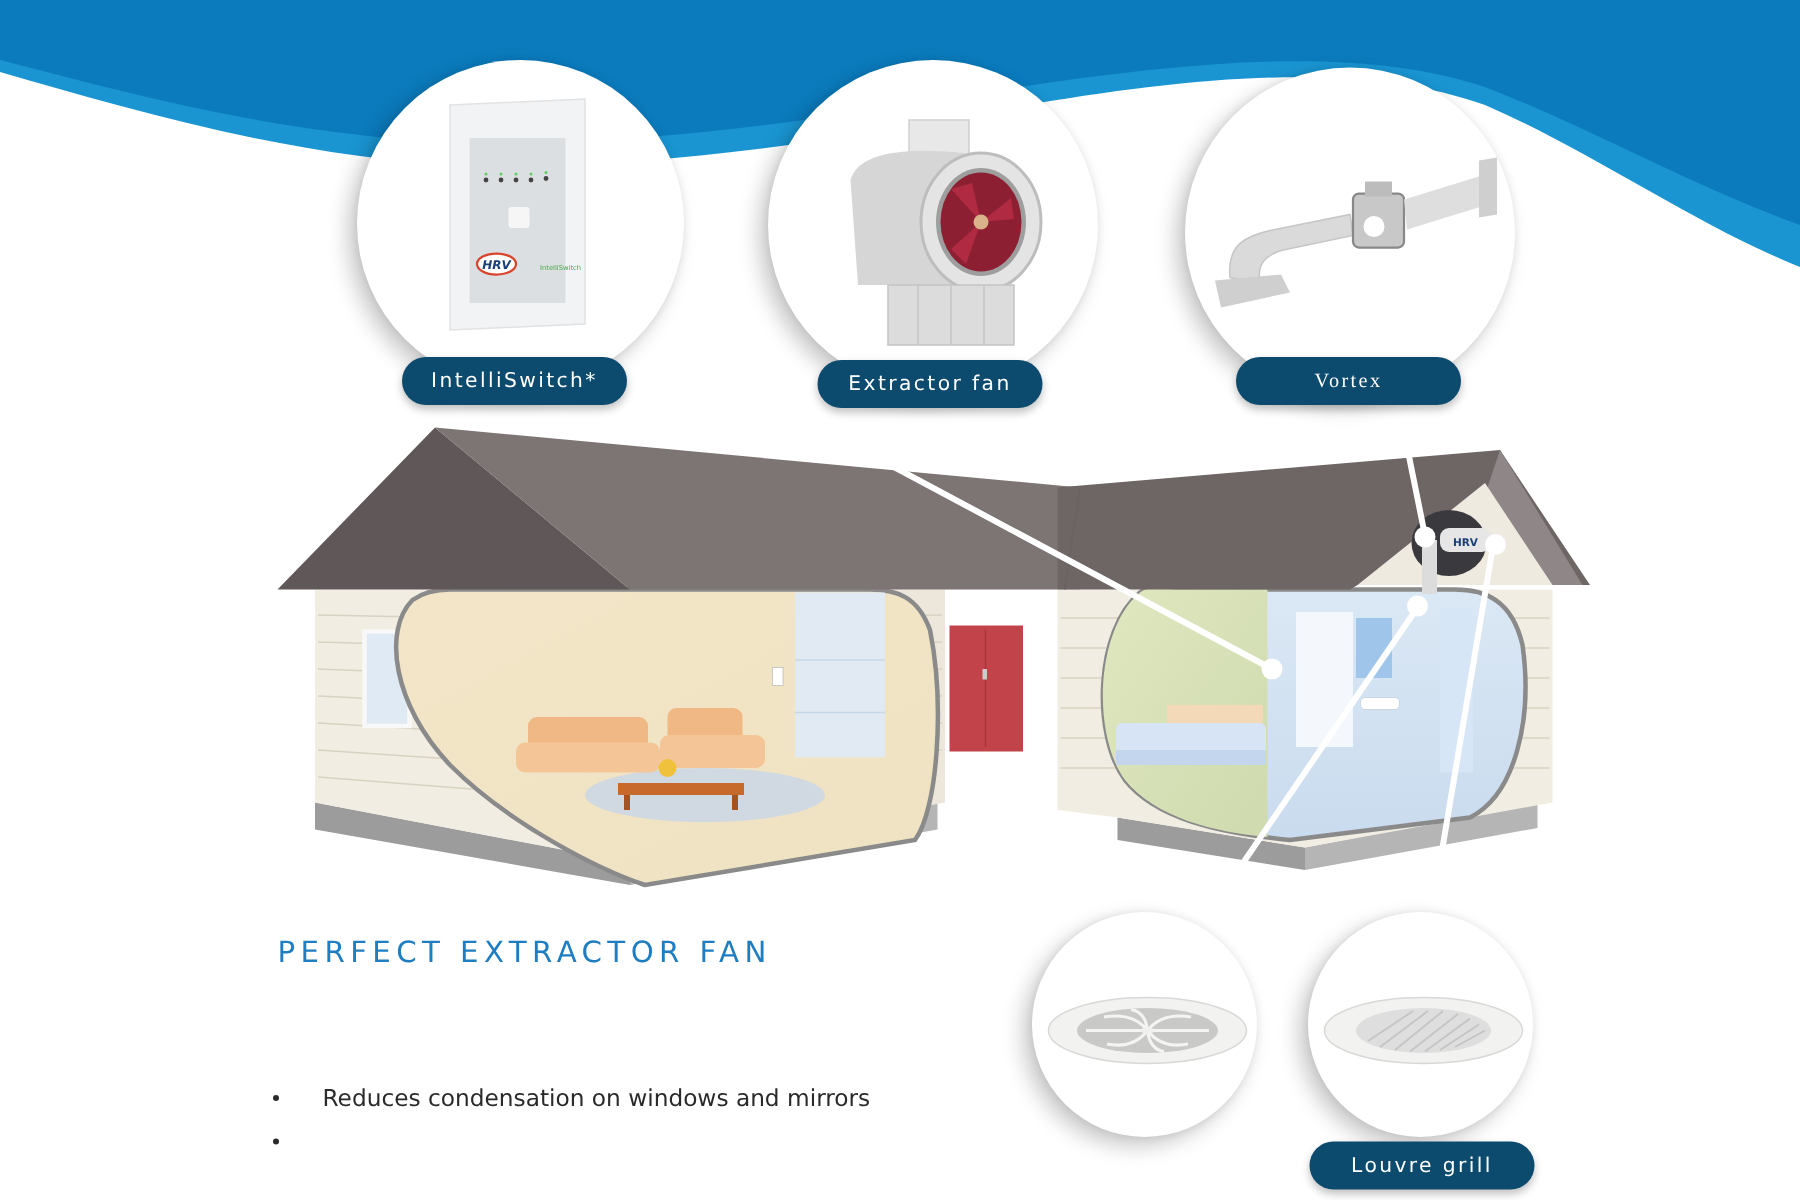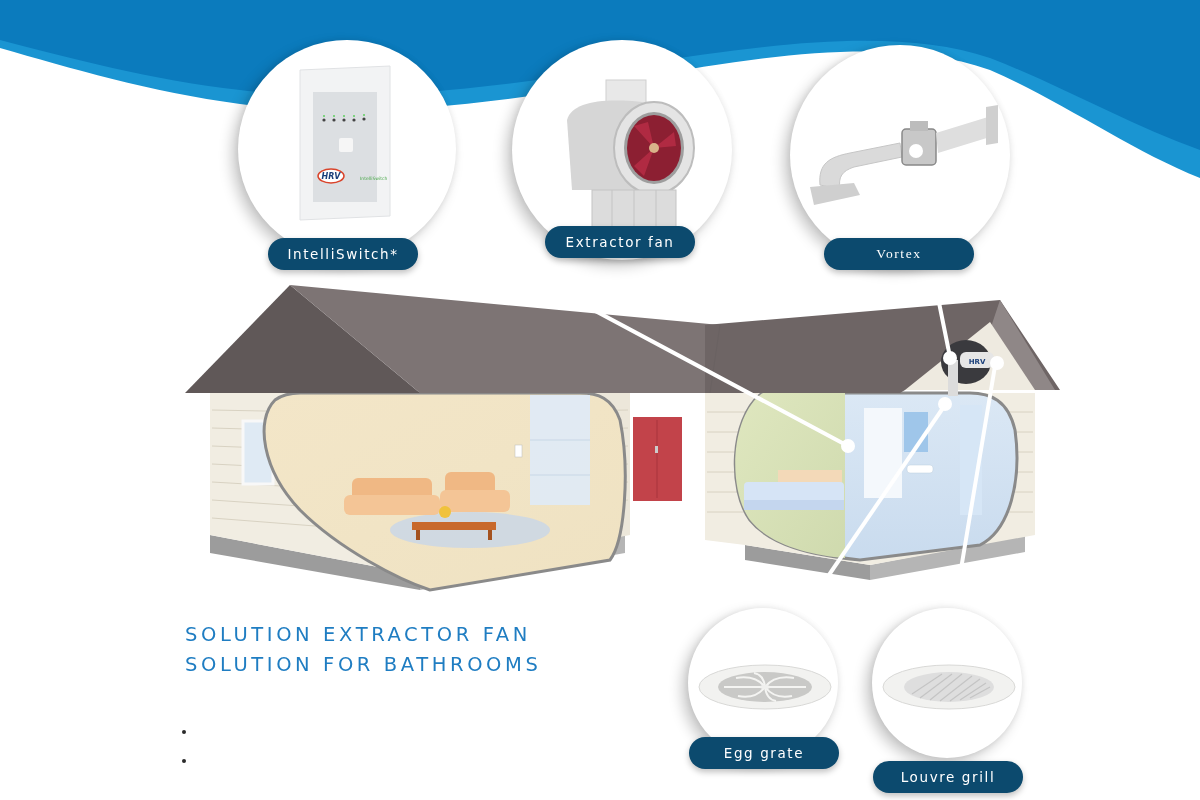--- a/index.html
+++ b/index.html
@@ -237,21 +237,21 @@
       <path d="M142,108 L122,86 L136,82 Z M142,108 L162,92 L164,106 Z M142,108 L132,136 L122,126 Z" fill="#b02a42"></path>
       <circle cx="142" cy="108" r="5" fill="#d9b28a"></circle>
       <rect x="80" y="150" width="84" height="40" fill="#dcdcdc" stroke="#c4c4c4"></rect>
       <g stroke="#c4c4c4">
           <line x1="100" y1="150" x2="100" y2="190"></line>
           <line x1="122" y1="150" x2="122" y2="190"></line>
           <line x1="144" y1="150" x2="144" y2="190"></line>
         </g>
     </svg>
   </div>
-  <div class="pill" style="left:545px; top:226px; width:150px;">Extractor fan</div>
+  <div class="pill" style="left:545px; top:240px; width:150px;">Extractor fan</div>
 
   <div class="bubble" style="left:790px; top:45px; width:220px; height:220px;">
     <svg viewBox="0 0 220 220">
       <path d="M30,140 C28,118 40,112 60,108 L110,98 L112,112 L64,122 C52,126 48,132 50,144 Z" fill="#dadada" stroke="#c6c6c6"></path>
       <polygon points="20,142 64,138 70,150 24,160" fill="#cfcfcf"></polygon>
       <rect x="112" y="84" width="34" height="36" rx="4" fill="#c8c8c8" stroke="#888" stroke-width="1.5"></rect>
       <rect x="120" y="76" width="18" height="10" fill="#bcbcbc"></rect>
       <polygon points="146,88 198,72 200,92 148,108" fill="#dedede"></polygon>
       <polygon points="196,62 208,60 208,98 196,100" fill="#cfcfcf"></polygon>
       <circle cx="126" cy="106" r="7" fill="#ffffff"></circle>
@@ -269,46 +269,45 @@
         <path d="M77,79 C70,88 60,90 50,88"></path>
           <path d="M77,79 C84,88 94,90 104,88"></path>
         <path d="M77,79 C76,70 72,66 66,65"></path>
           <path d="M77,79 C78,88 82,92 88,93"></path>
         <path d="M77,79 L36,79"></path>
           <path d="M77,79 L118,79"></path>
       </g>
       <ellipse cx="77" cy="79" rx="5" ry="2" fill="#f0f0ee"></ellipse>
     </svg>
   </div>
-  <div class="pill" style="left:689px; top:737px; width:150px;">Egg grate</div>
 
   <div class="bubble" style="left:872px; top:608px; width:150px; height:150px;">
     <svg viewBox="0 0 150 150">
       <ellipse cx="77" cy="79" rx="66" ry="22" fill="#f2f2f0" stroke="#d8d8d6"></ellipse>
       <ellipse cx="77" cy="79" rx="45" ry="15" fill="#dedede"></ellipse>
       <g stroke="#c4c4c4" stroke-width="1.2">
         <line x1="40" y1="86" x2="70" y2="66"></line>
           <line x1="48" y1="90" x2="80" y2="66"></line>
         <line x1="58" y1="92" x2="90" y2="66"></line>
           <line x1="68" y1="93" x2="100" y2="68"></line>
         <line x1="78" y1="93" x2="108" y2="71"></line>
           <line x1="88" y1="92" x2="114" y2="75"></line>
         <line x1="98" y1="90" x2="118" y2="79"></line>
       </g>
     </svg>
   </div>
   <div class="pill" style="left:873px; top:737px; width:150px;margin-top:24px;">Louvre grill</div>
 
   <h1 class="headline">
-    <span>SOLUTION EXTRACTOR FAN</span>
-    <span>SOLUTION FOR BATHROOMS</span>
+    <span>PERFECT EXTRACTOR FAN</span>
   </h1>
 
   <ul class="bullets">
     <li>
       <span class="dot"></span>
+      <span>Reduces condensation on windows and mirrors</span>
     </li>
     <li>
       <span class="dot"></span>
     </li>
   </ul>
 
 </div>
 
 </body></html>

